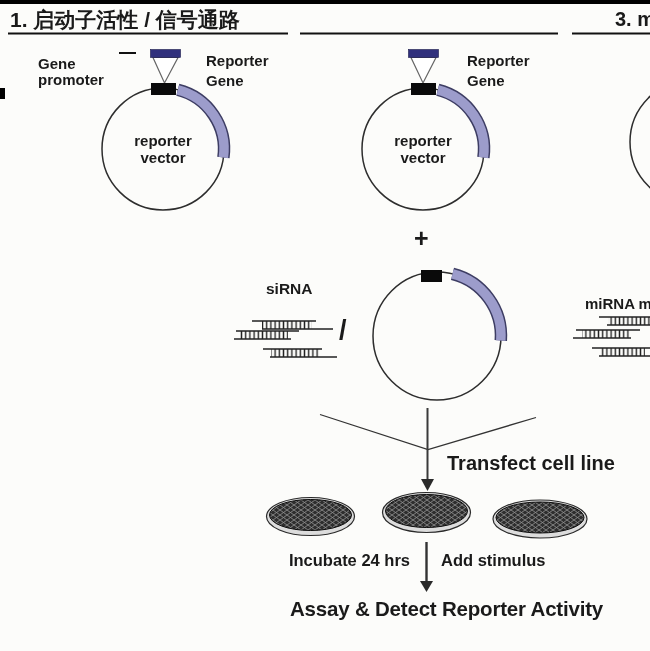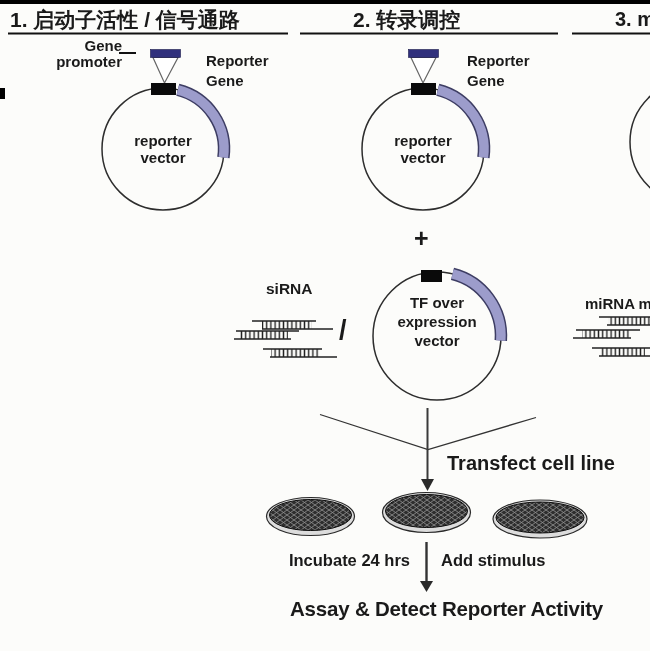--- a/index.html
+++ b/index.html
@@ -9,21 +9,21 @@
     font-family:"Liberation Sans","DejaVu Sans",sans-serif;
     color:#1a1a1a;
   }
   .topbar{position:absolute;left:0;top:0;width:650px;height:4px;background:#000;}
   .edge-tick{position:absolute;left:0;top:88px;width:5px;height:11px;background:#000;}
   .svg-layer{position:absolute;left:0;top:0;}
   .txt{position:absolute;font-weight:700;white-space:pre-line;}
   .hdr{font-size:21px;letter-spacing:0px;white-space:nowrap;}
   .lbl{font-size:15px;line-height:17px;}
   .lbl-wide{font-size:15px;line-height:20px;}
-  .gene-promoter{left:38px;top:38px;width:84px;text-align:right;font-size:15px;line-height:16px;}
+  .gene-promoter{left:38px;top:56px;width:84px;font-size:15px;line-height:16px;}
   .rep-gene-1{left:206px;top:51px;width:76px;}
   .rep-gene-2{left:467px;top:51px;width:76px;}
   .vec-1{left:123px;top:132px;width:80px;text-align:center;}
   .vec-2{left:383px;top:132px;width:80px;text-align:center;}
   .tf-vec{left:392px;top:293px;width:90px;text-align:center;font-size:15px;line-height:19px;}
   .plus{left:414px;top:224px;font-size:25px;}
   .sirna{left:266px;top:280px;font-size:15.5px;}
   .slash{left:339px;top:315px;font-size:27px;}
   .mirna{left:585px;top:295px;font-size:15px;white-space:nowrap;}
   .transfect{left:447px;top:452px;font-size:20px;white-space:nowrap;}
@@ -133,34 +133,32 @@
       </g>
     </g>
 
     <g>
       <line x1="426.5" y1="542" x2="426.5" y2="583" stroke="#333" stroke-width="2.4"></line>
       <polygon points="420,581 433,581 426.5,592" fill="#2a2a2a"></polygon>
     </g>
   </svg>
 
   <div class="txt hdr" style="left:10px;top:6px;">1. 启动子活性 / 信号通路</div>
-  <div class="txt hdr" style="left:353px;top:6px;">2. 转录调控</div>
   <div class="txt hdr" style="left:615px;top:8px;font-size:20px;">3. m</div>
 
   <div class="txt gene-promoter">Gene promoter</div>
   <div class="txt lbl-wide rep-gene-1">Reporter Gene</div>
   <div class="txt lbl vec-1">reporter vector</div>
 
   <div class="txt lbl-wide rep-gene-2">Reporter Gene</div>
   <div class="txt lbl vec-2">reporter vector</div>
 
   <div class="txt plus">+</div>
   <div class="txt sirna">siRNA</div>
   <div class="txt slash">/</div>
-  <div class="txt tf-vec">TF over expression vector</div>
 
   <div class="txt mirna">miRNA m</div>
 
   <div class="txt transfect">Transfect cell line</div>
   <div class="txt incubate">Incubate 24 hrs</div>
   <div class="txt stimulus">Add stimulus</div>
   <div class="txt assay">Assay &amp; Detect Reporter Activity</div>
 </div>
 
 </body></html>

